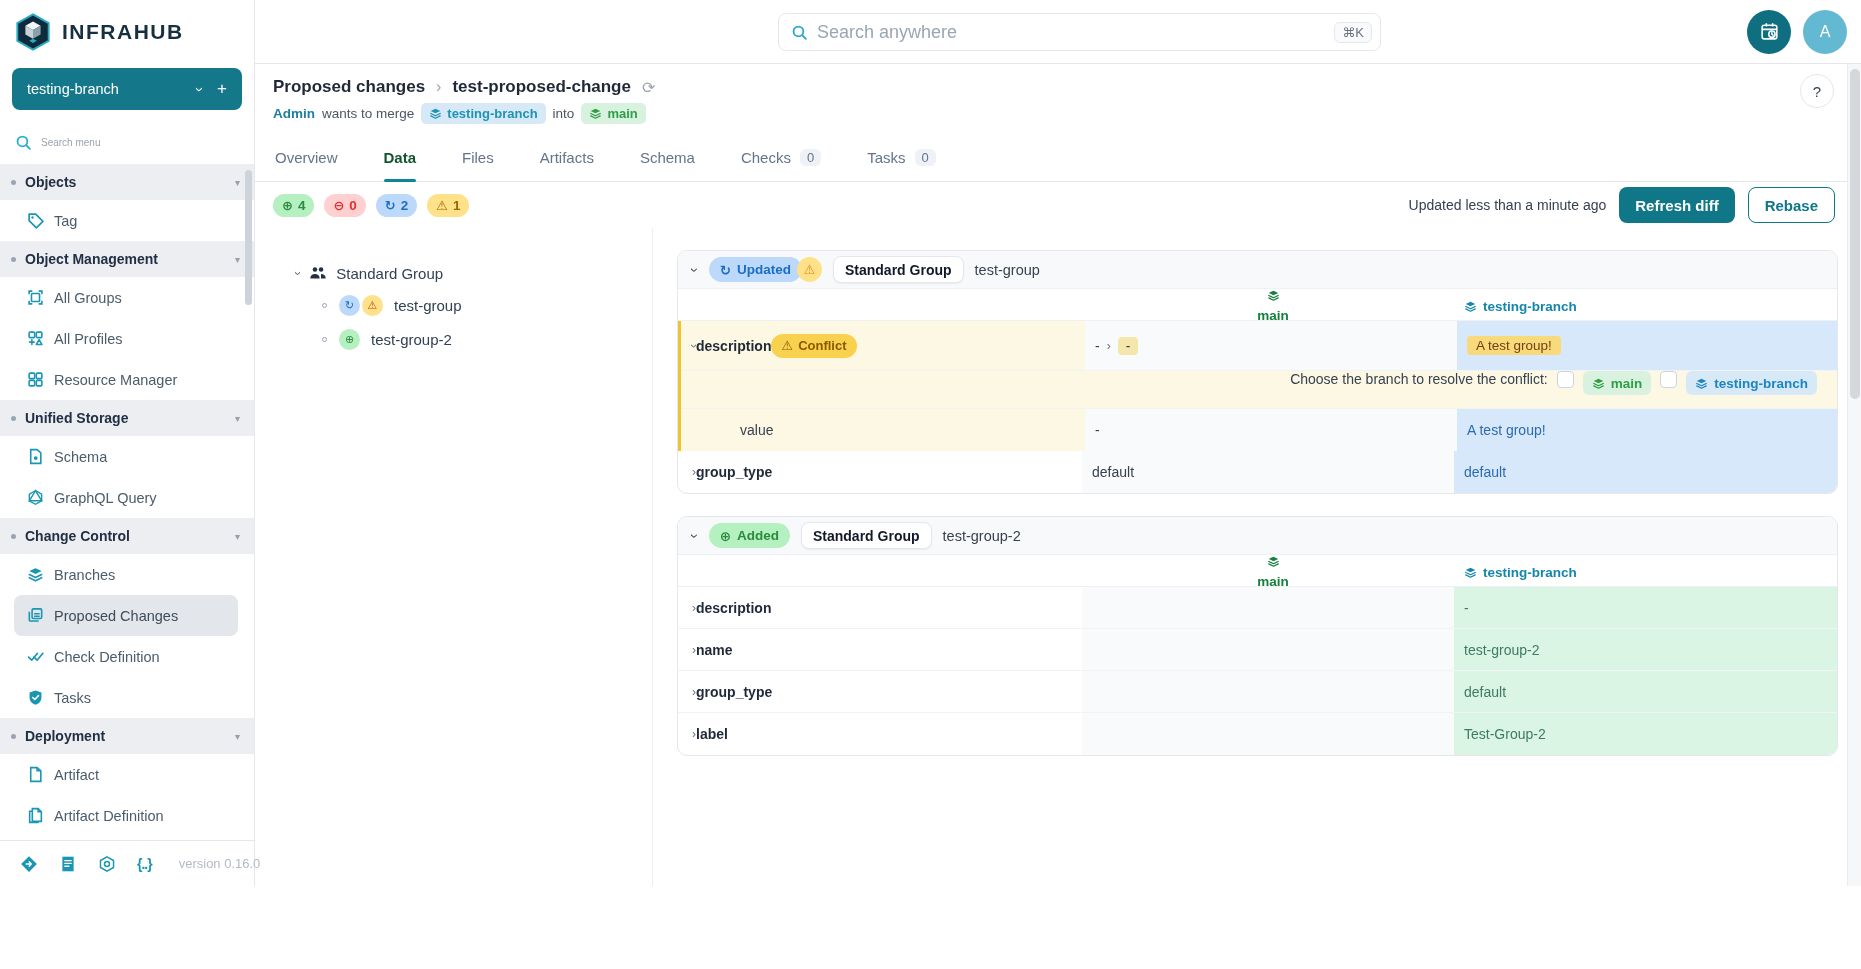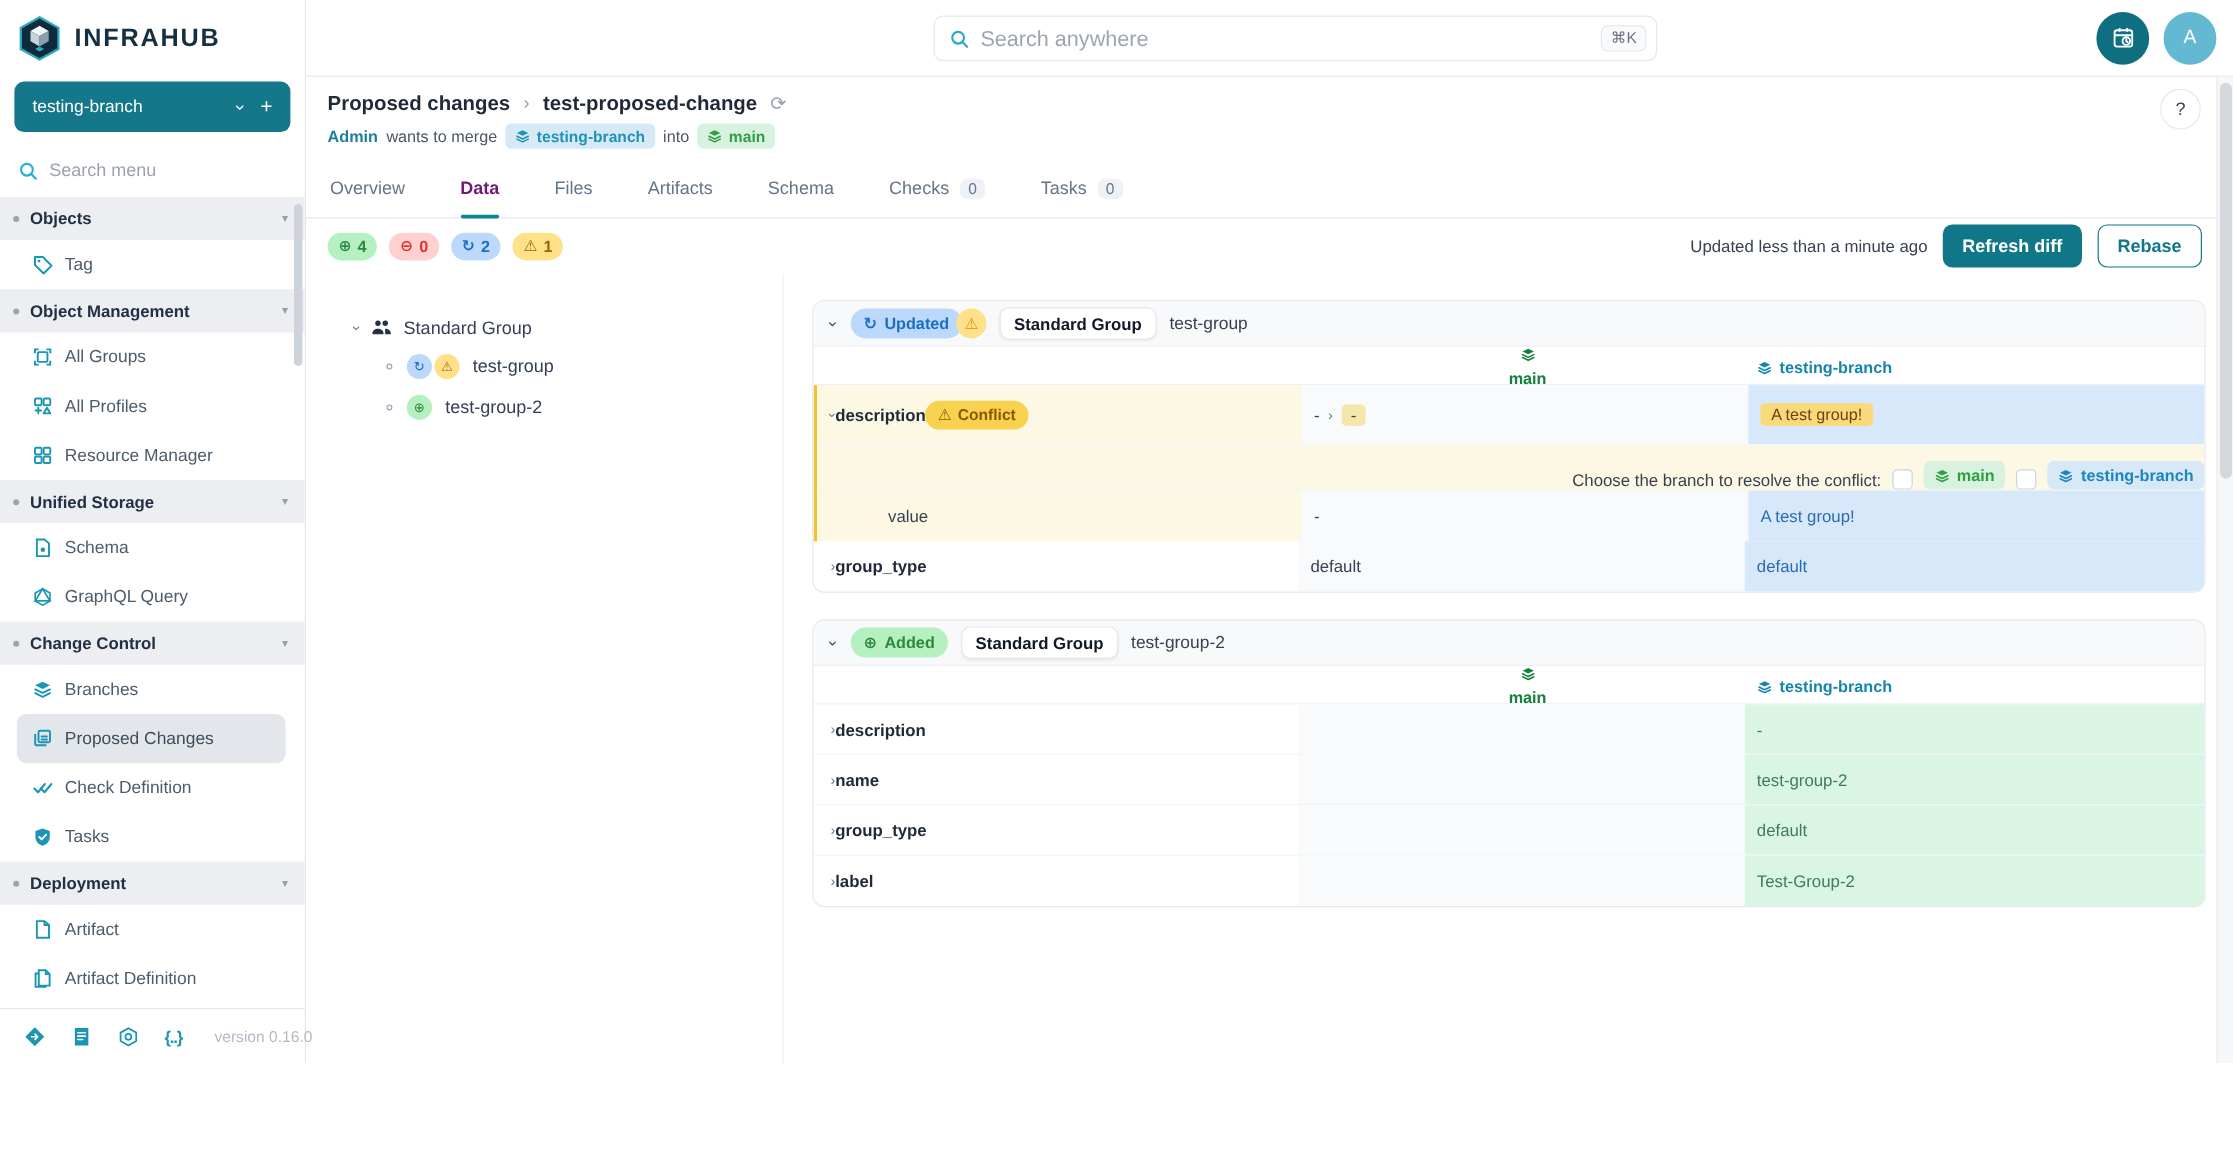--- a/index.html
+++ b/index.html
@@ -10,21 +10,21 @@
   
   .sidebar { width:255px; min-width:255px; border-right:1px solid #e5e7eb; display:flex; flex-direction:column; position:relative; background:#fff; }
   .logo-row { height:64px; display:flex; align-items:center; padding:0 14px; gap:10px; }
   .logo-text { font-size:21px; font-weight:800; letter-spacing:1.5px; color:#16303f; }
   .branch-btn { margin:4px 12px 10px; height:42px; background:#15788a; border-radius:8px; color:#fff; display:flex; align-items:center; padding:0 15px; font-size:14.5px; cursor:pointer; }
   .branch-btn .lbl { flex:1; }
   .chev { display:inline-block; font-size:15px; line-height:1; }
   .chev.down { transform:rotate(90deg); }
   .branch-btn .plus { font-size:17px; margin-left:14px; }
   .menu-search { height:44px; display:flex; align-items:center; gap:9px; padding:0 15px; }
-  .menu-search input { border:none; outline:none; font-size:15px; color:#4b5563; width:170px; font-family:inherit; }
+  .menu-search input { border:none; outline:none; font-size:10px; color:#4b5563; width:170px; font-family:inherit; }
   .menu-search input::placeholder { color:#9ca3af; }
   .nav { flex:1; overflow:hidden; }
   .group-header { height:36px; background:#eceef2; display:flex; align-items:center; gap:9px; padding:0 14px 0 11px; }
   .group-dot { width:5px; height:5px; border-radius:50%; background:#9aa5b1; }
   .group-label { font-size:14px; font-weight:600; color:#233044; }
   .group-caret { margin-left:auto; color:#96a0ad; font-size:10px; }
   .item { height:41px; display:flex; align-items:center; gap:10px; margin:0 16px 0 14px; padding:0 10px 0 13px; border-radius:8px; color:#4b5c6b; font-size:14.5px; cursor:pointer; }
   .item.selected { background:#e3e6eb; color:#3f4c5a; }
   .nav-ic { width:17px; height:17px; color:#1a96b4; flex:none; }
   .side-footer { border-top:1px solid #e5e7eb; height:46px; display:flex; align-items:center; gap:21px; padding:0 20px; }
@@ -51,21 +51,21 @@
   .breadcrumb .refresh { color:#9ca3af; font-weight:400; font-size:16px; }
   .merge-line { margin-top:6px; display:flex; align-items:center; gap:7px; font-size:13.5px; color:#4b5563; }
   .merge-line .author { color:#1d7fa0; font-weight:700; }
   .mini-badge { display:inline-flex; align-items:center; gap:5px; height:21px; border-radius:5px; padding:0 8px; font-size:13px; font-weight:700; }
   .mini-badge.blue { background:#d7e9f7; color:#1f93b4; }
   .mini-badge.green { background:#d9f2df; color:#2f9e44; }
   .help-btn { position:absolute; right:27px; top:10px; width:34px; height:34px; border-radius:50%; border:1px solid #e5e7eb; display:flex; align-items:center; justify-content:center; color:#374151; font-size:15px; background:#fff; cursor:pointer; }
 
   .tabs-row { height:48px; border-bottom:1px solid #e5e7eb; display:flex; align-items:stretch; gap:46px; padding-left:20px; }
   .tab { display:flex; align-items:center; gap:9px; font-size:15px; color:#64748b; position:relative; cursor:pointer; }
-  .tab.active { color:#701a75; font-weight:600; }
+  .tab.active { color:#14532d; font-weight:600; }
   .tab.active:after { content:""; position:absolute; left:0; right:0; bottom:-1px; height:3px; background:#0c8599; border-radius:2px; }
   .tab .count { background:#eef1f5; color:#64748b; border-radius:6px; padding:1px 7px; font-size:13px; font-weight:400; }
 
   .toolbar { height:46px; display:flex; align-items:center; padding:0 26px 0 18px; gap:10px; }
   .stat { height:23px; border-radius:12px; padding:0 9px; display:inline-flex; align-items:center; gap:5px; font-size:13.5px; font-weight:600; }
   .stat .s-ic { font-size:13px; }
   .stat.added { background:#b5f0c0; color:#2b8a3e; }
   .stat.removed { background:#ffd0d0; color:#e03131; }
   .stat.updated { background:#bcd9fb; color:#1b6ec2; }
   .stat.conflict { background:#ffe18a; color:#9a6700; }
@@ -111,21 +111,21 @@
   .cell-label { display:flex; align-items:center; gap:0; padding-left:14px; }
   .cell-label .chev { color:#6b7280; font-size:12px; }
   .attr-name { font-weight:700; color:#1f2937; }
   .bg-main { background:#f8fafc; }
   .bg-blue { background:#d7e8fa; }
   .bg-green-cell { background:#daf5e3; }
   .bg-yellow { background:#fcf8e3; }
   .conflict-section { border-left:3px solid #f0c330; }
   .conflict-section .cell-label { padding-left:11px; }
   .r-desc { height:50px; }
-  .r-chooser { height:38px; background:#fcf8e3; display:flex; align-items:flex-end; justify-content:flex-end; gap:9px; padding-right:0; font-size:14px; color:#374151; border-bottom:1px solid #f1f3f5; }
+  .r-chooser { height:38px; background:#fcf8e3; display:flex; align-items:flex-start; justify-content:flex-end; gap:9px; padding-right:20px; font-size:14px; color:#374151; border-bottom:1px solid #f1f3f5; }
   .r-value { height:42px; }
   .r-plain { height:42px; }
   .conflict-pill { display:inline-flex; align-items:center; gap:5px; background:#f8d24e; color:#8a5800; height:24px; border-radius:12px; padding:0 10px; font-size:13px; font-weight:600; }
   .chip-old { background:#f5e7ab; border-radius:4px; padding:1px 8px; }
   .chip-warn { background:#f8da7a; border-radius:4px; padding:2px 9px; color:#713f12; font-size:13.5px; }
   .arrow-sep { color:#6b7280; font-size:12px; }
   .blue-text { color:#2b6cb0; }
   .green-text { color:#3f7a63; }
   .checkbox { width:17px; height:17px; border:1.5px solid #cbd5e1; border-radius:4px; background:#fff; cursor:pointer; }
   .opt-pill { display:inline-flex; align-items:center; gap:6px; height:24px; border-radius:6px; padding:0 9px; font-size:13.5px; font-weight:700; }

